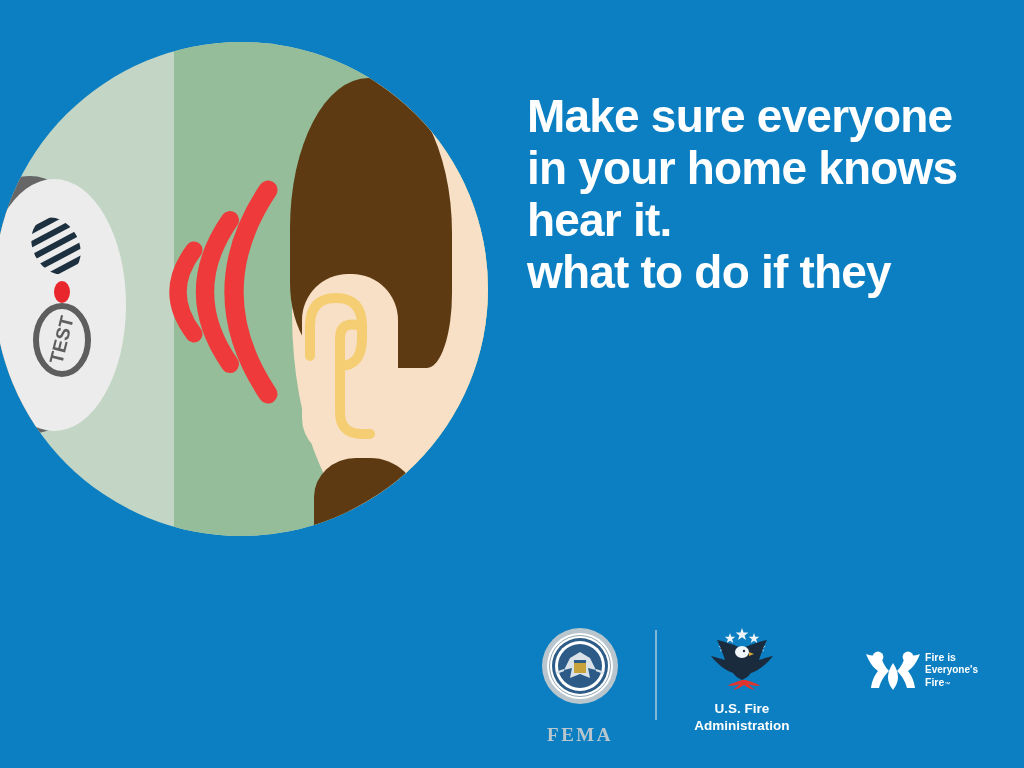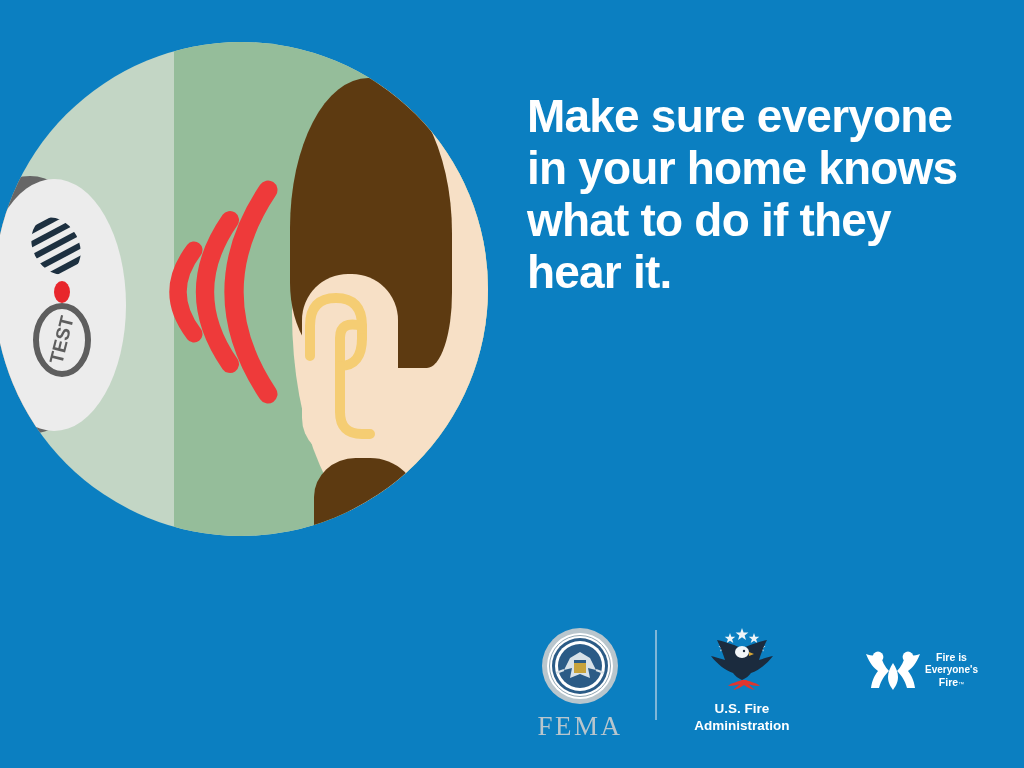--- a/index.html
+++ b/index.html
@@ -143,39 +143,39 @@
     left: 155px;
     top: 4px;
     width: 2px;
     height: 90px;
     background: #7fb6d8;
   }
 
   .fema-word {
     color: #b9c6cd;
     font-family: "Liberation Serif", serif;
-    font-size: 27px;
+    font-size: 19px;
     letter-spacing: 2.5px;
-    margin-top: 1px;
+    margin-top: 14px;
+    font-weight: bold;
   }
   .usfa-word {
     color: #ffffff;
     font-size: 13.5px;
     line-height: 1.25;
     margin-top: 5px;
   }
   .fief-text {
     display: inline-block;
     vertical-align: middle;
     color: #ffffff;
     font-size: 10.5px;
     font-weight: bold;
     line-height: 1.22;
     margin-left: 4px;
-    text-align: center;
   }
   .fief-text .big { font-size: 10px; }
   .fief-text .tm { font-size: 6px; font-weight: normal; }
   .fief-row { display: flex; align-items: center; }
 </style>
 </head>
 <body>
 
 <div id="poster">
 
@@ -227,22 +227,22 @@
 
       <ellipse cx="116" cy="170" rx="26" ry="34" fill="none" stroke="#5e5e5e" stroke-width="6"></ellipse>
       <text x="116" y="176" fill="#5e5e5e" font-family="Liberation Sans, sans-serif" font-size="19" font-weight="bold" text-anchor="middle" transform="rotate(-76 116 170)">TEST</text>
     </svg>
 
   </div>
 
   <div id="headline">
     <span class="hl-line">Make sure everyone</span>
     <span class="hl-line">in your home knows</span>
+    <span class="hl-line">hear it.</span>
     <span class="hl-line">what to do if they</span>
-    <span class="hl-line">hear it.</span>
   </div>
 
   <div id="footer-logos">
 
     <div class="logo-block" id="fema-logo">
       <svg width="80" height="80" viewBox="0 0 80 80">
         <circle cx="40" cy="40" r="38" fill="#b9c6cd"></circle>
         <circle cx="40" cy="40" r="33" fill="#ffffff"></circle>
         <circle cx="40" cy="40" r="28" fill="#2b5b86"></circle>
         <circle cx="40" cy="40" r="25" fill="#ffffff"></circle>

